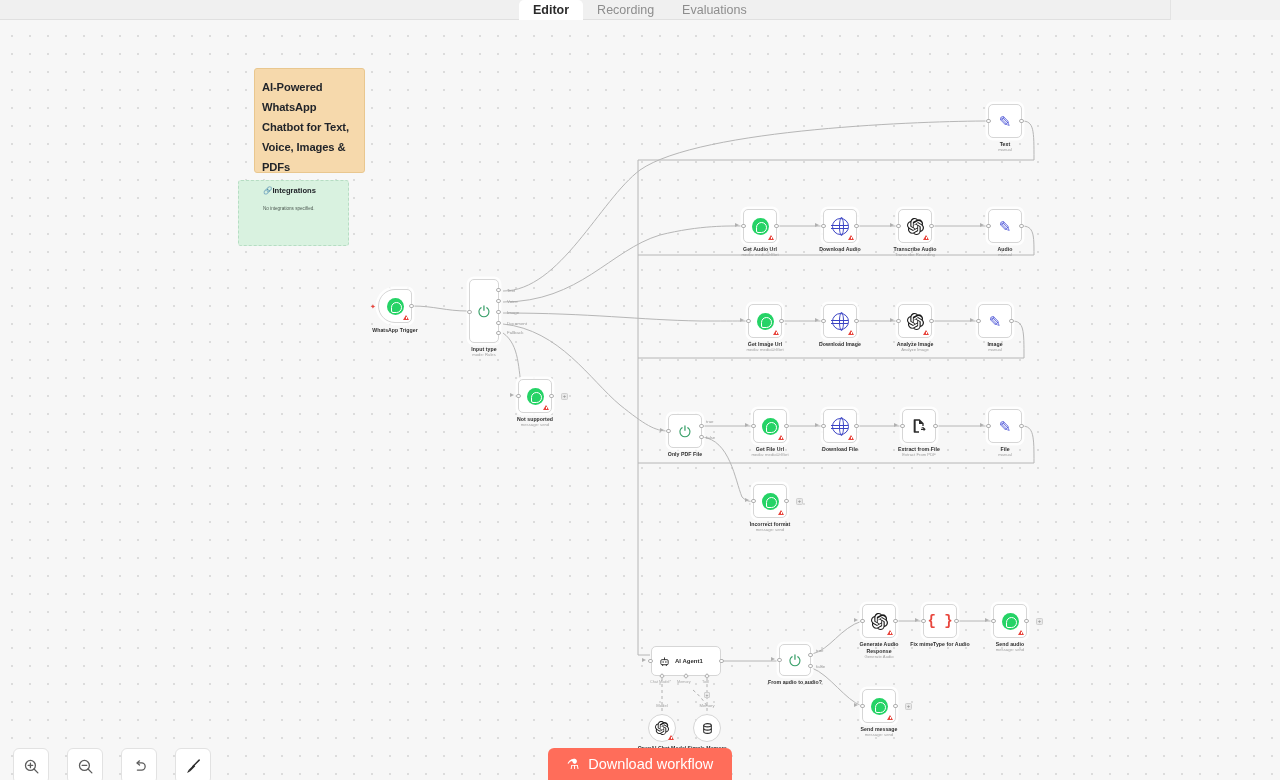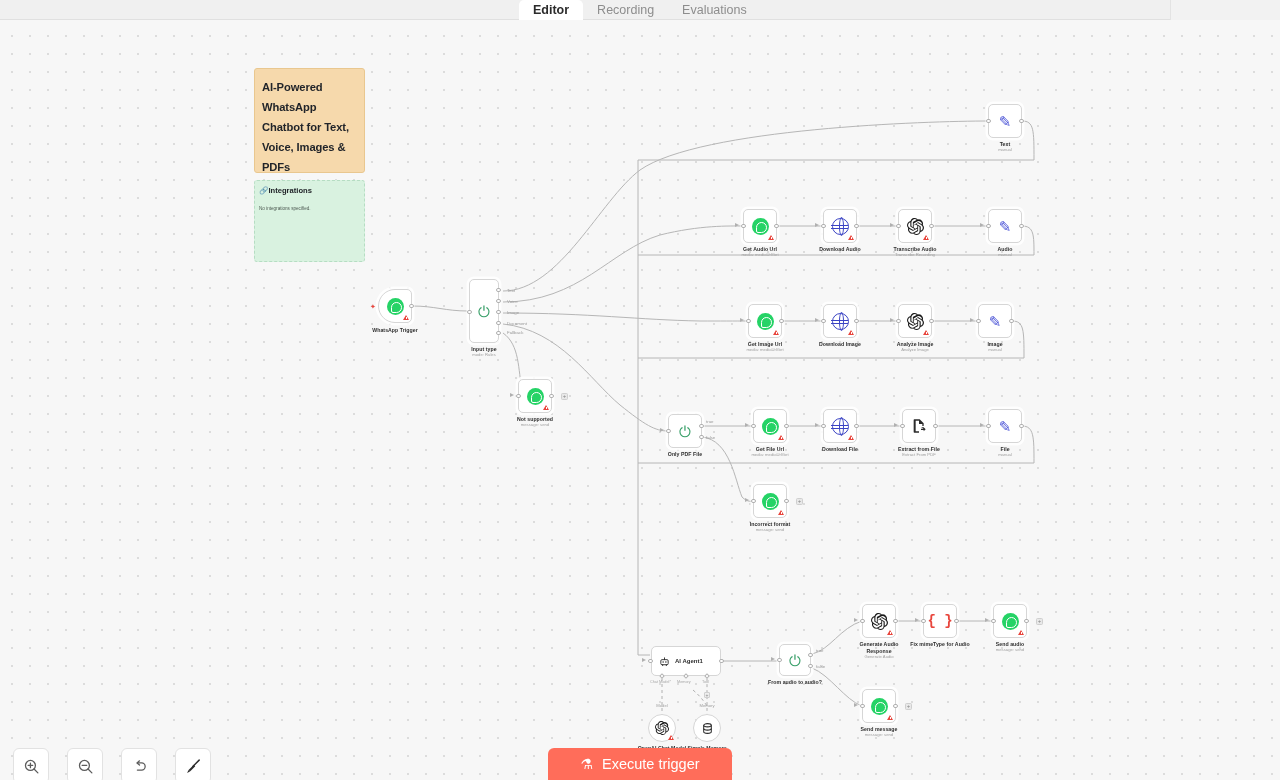--- a/index.html
+++ b/index.html
@@ -74,24 +74,24 @@
     padding: 8px 7px 0 7px;
   }
   #sticky-main .sticky-title {
     font-size: 11.2px; line-height: 20px; letter-spacing: -0.1px;
   }
   #sticky-main .sticky-body {
     font-size: 6.4px; line-height: 9.2px; margin-top: 8px;
   }
 
   #sticky-integrations {
-    left: 254px; top: 180px; width: 111px; height: 82px;
+    left: 238px; top: 180px; width: 111px; height: 66px;
     background: #d9f2e0;
     border: 1px dashed #b6ddc3;
-    padding: 5px 4px;
+    padding: 5px 24px;
   }
   #sticky-integrations .sticky-title { font-size: 7.6px; }
   #sticky-integrations .sticky-body { font-size: 4.6px; margin-top: 11px; color: #4d5a52; }
 
   #sticky-features {
     left: 254px; top: 255px; width: 111px; height: 66px;
     background: #dbeafb;
     border: 1px dashed #bcd6f0;
     padding: 5px 6px;
   }
@@ -675,16 +675,16 @@
       <svg width="17" height="17" viewBox="0 0 24 24">
         <path d="M20 3 11 12" stroke="#2b2b2b" stroke-width="2" stroke-linecap="round"></path>
         <path d="M12.5 9.5 5 17l2 2 7.5-7.5z" fill="#2b2b2b"></path>
         <path d="M5 17 3 21l4-2z" fill="#2b2b2b"></path>
       </svg>
     </div>
   </div>
 
   <div id="execute">
     <span class="flask">⚗</span>
-    <span>Execute trigger</span>
+    <span>Download workflow</span>
   </div>
 
 </div>
 
 </body></html>

